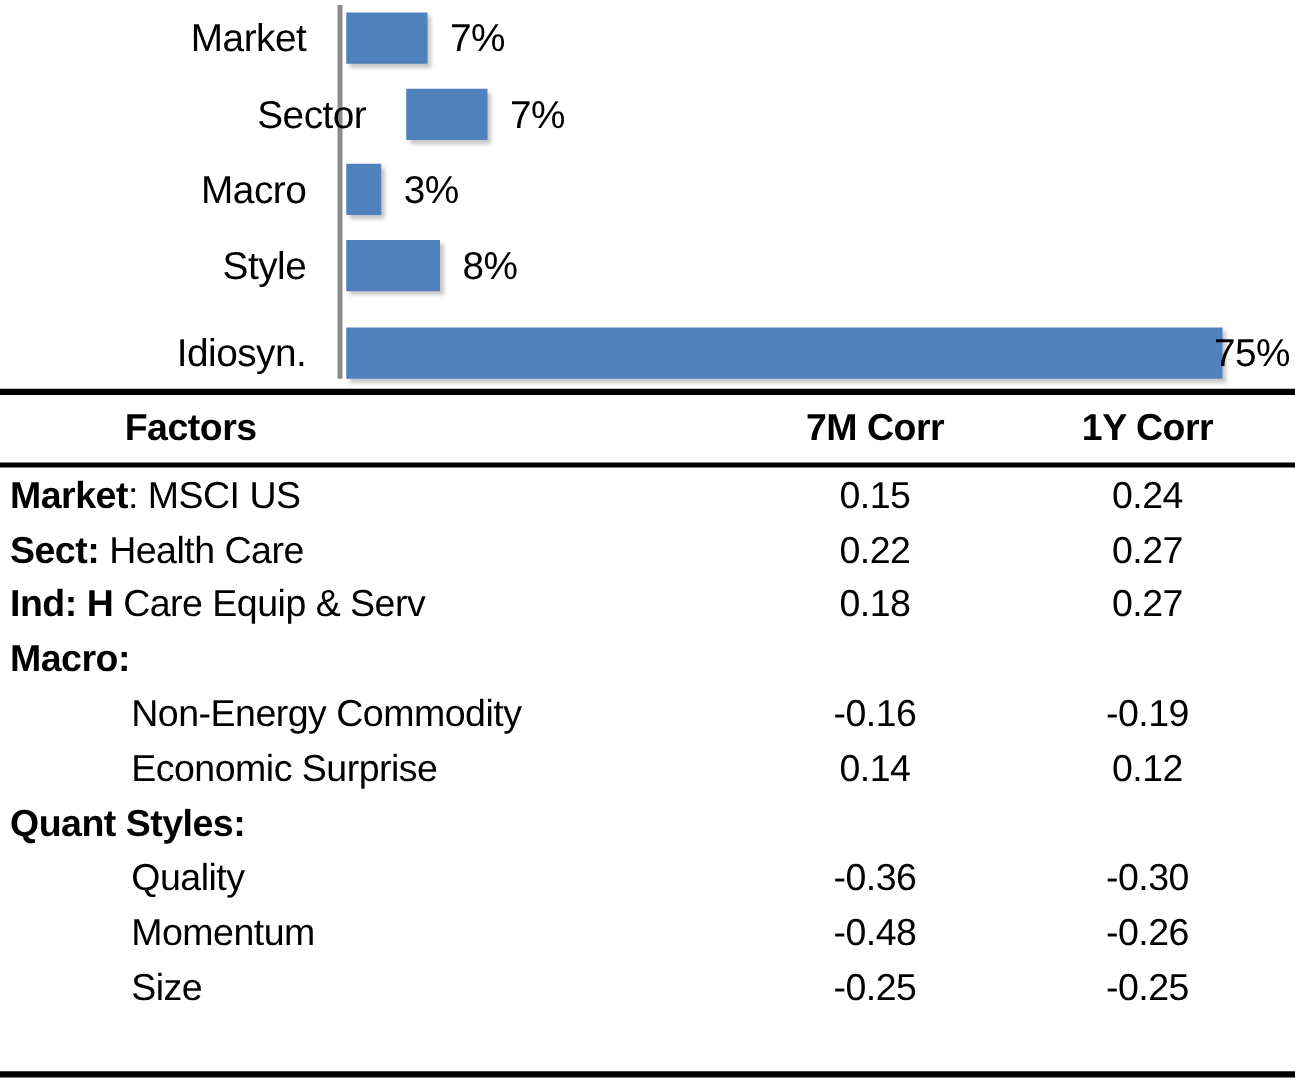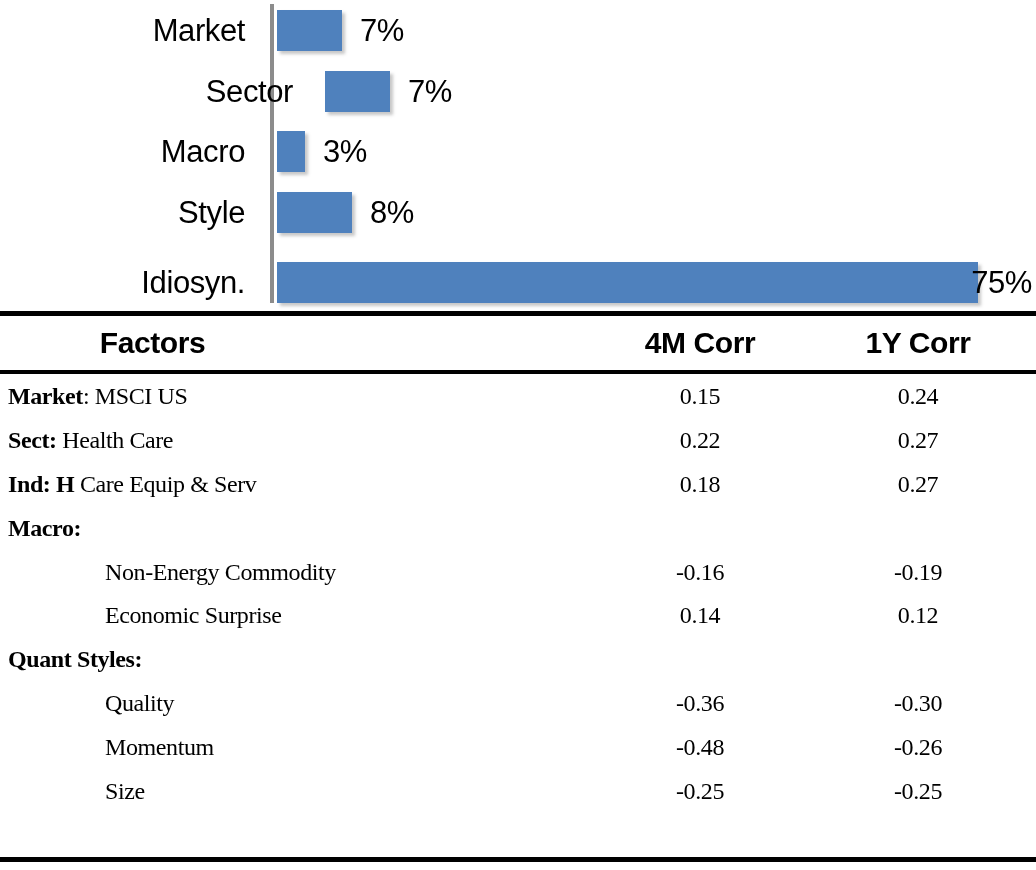--- a/index.html
+++ b/index.html
@@ -30,21 +30,21 @@
   .rule.bottom{top:857px;height:5px;}
   
   .thead{position:absolute;top:316px;left:0;width:1036px;height:52px;}
   .th{position:absolute;top:0;height:54px;font-weight:bold;font-size:30px;line-height:54px;text-align:center;white-space:nowrap;}
   .th.factors{left:0;width:305px;}
   .th.c6m{left:600px;width:200px;}
   .th.c1y{left:800px;width:236px;}
   .tbody{position:absolute;top:375px;left:0;width:1036px;}
   .tr{
     display:grid;grid-template-columns:600px 200px 236px;
-    height:43.8px;align-items:center;font-size:24px;font-family:Liberation Serif, serif;
+    height:43.8px;align-items:center;font-size:30px;
   }
   .td-label{padding-left:8px;white-space:nowrap;}
   .td-label.indent{padding-left:105px;}
   .td-label .b{font-weight:bold;}
   .td-num{text-align:center;white-space:nowrap;}
 </style>
 </head>
 <body>
 
 <div class="chart">
@@ -75,21 +75,21 @@
         <div class="bar" style="width: 701px; background: rgb(79, 129, 189);"></div>
         <span class="value-label" style="right: 4px;">75%</span>
       </div>
     </div>
 </div>
 
 <div class="rule top"></div>
 
 <div class="thead">
   <div class="th factors">Factors</div>
-  <div class="th c6m">4M Corr</div>
+  <div class="th c6m">7M Corr</div>
   <div class="th c1y">1Y Corr</div>
 </div>
 
 <div class="rule mid"></div>
 
 <div class="tbody" id="table-body">
     <div class="tr">
       <div class="td-label"><span class="b">Market</span><span>: MSCI US</span></div>
       <div class="td-num">0.15</div>
       <div class="td-num">0.24</div>

